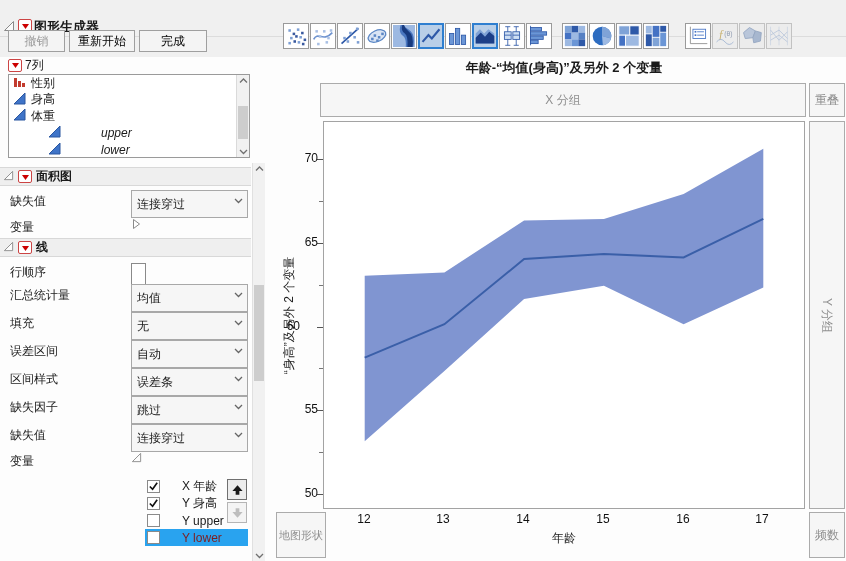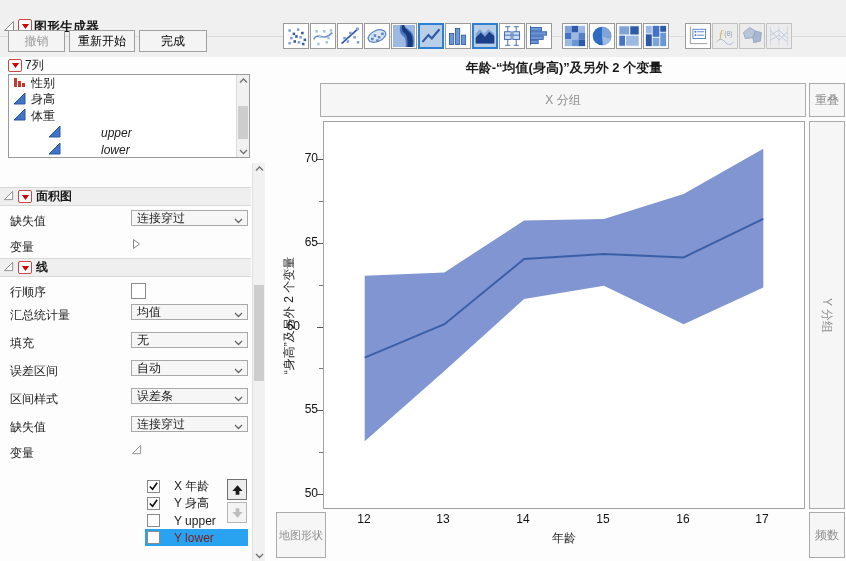--- a/index.html
+++ b/index.html
@@ -28,34 +28,34 @@
   #cols-header{position:absolute;left:8px;top:58px;height:14px;display:flex;align-items:center;gap:3px;}
   #col-list{position:absolute;left:8px;top:74px;width:242px;height:84px;background:#fff;border:1px solid #9a9a9a;
             box-sizing:border-box;overflow:hidden;}
   .col-item{height:16.6px;display:flex;align-items:center;padding-left:4px;}
   .col-item svg{margin-right:5px;flex:none;}
   .col-item.italic span{font-style:italic;margin-left:35px;}
   .vscroll{position:absolute;right:0;top:0;width:13px;height:100%;background:#f1f1f1;border-left:1px solid #dadada;box-sizing:border-box;}
   .vscroll .arr{position:absolute;left:0;width:12px;height:11px;display:flex;align-items:center;justify-content:center;}
   .vscroll .arr.up{top:0;} .vscroll .arr.dn{bottom:0;}
   .vscroll .thumb{position:absolute;left:1px;width:10px;background:#cdcdcd;}
-  #props{position:absolute;left:0;top:163px;width:251px;margin-top:20px;}
+  #props{position:absolute;left:0;top:163px;width:251px;}
   .sec-h{height:17px;background:#efefef;border-top:1px solid #d8d8d8;border-bottom:1px solid #d8d8d8;
          margin:4px 0;display:flex;align-items:center;font-weight:bold;gap:4px;padding-left:3px;}
   .prow{height:20px;margin-bottom:8px;position:relative;}
   .prow .lbl{position:absolute;left:10px;top:3px;}
-  .prow .ctl{position:absolute;left:131px;top:0;width:117px;height:16px;}
+  .prow .ctl{position:absolute;left:131px;top:0;width:117px;height:28px;}
   .dropdown{background:#f6f6f6;border:1px solid #a8a8a8;box-sizing:border-box;height:100%;
             display:flex;align-items:center;padding-left:5px;position:relative;}
   .dropdown svg{position:absolute;right:4px;top:7px;}
   .cbx{width:15px;height:15px;background:#fff;border:1px solid #8a8a8a;box-sizing:border-box;margin-top:2px;}
   .prow.row-dis{height:16px;margin-bottom:2px;}
   .prow.row-cb{margin-bottom:3px;}
   #vars{position:absolute;left:145px;top:478px;width:103px;}
-  .vrow{height:17px;display:flex;align-items:center;gap:14px;padding-left:2px;}
+  .vrow{height:17px;display:flex;align-items:center;gap:22px;padding-left:2px;}
   .vrow .cb{width:13px;height:13px;background:#fff;border:1px solid #8a8a8a;box-sizing:border-box;
             display:flex;align-items:center;justify-content:center;flex:none;}
   .vrow.sel{background:#29a3ef;color:#7f1d1d;}
   .arrbtn{position:absolute;left:227px;width:20px;height:21px;background:#ededed;border:1px solid #707070;
           box-sizing:border-box;display:flex;align-items:center;justify-content:center;padding:0;}
   #var-up{top:479px;} #var-down{top:502px;border-color:#b5b5b5;background:#f4f4f4;}
   #pscroll{position:absolute;left:252px;top:163px;width:13px;height:398px;background:#f1f1f1;border-left:1px solid #e0e0e0;box-sizing:border-box;}
   #pscroll .thumb{top:122px;height:96px;}
   
   #graph-title{position:absolute;left:323px;top:59px;width:482px;text-align:center;font-size:13px;font-weight:bold;}
@@ -401,20 +401,31 @@
             <svg width="9" height="6" viewBox="0 0 9 6">
               <path d="M1,1 L4.5,4.5 L8,1" stroke="#666" fill="none" stroke-width="1.3"></path>
             </svg>
           </span>
         </span>
       </div>
       <div class="prow">
       <span class="lbl">区间样式</span>
       <span class="ctl dropdown">
         <span>误差条</span>
+        <span>
+            <svg width="9" height="6" viewBox="0 0 9 6">
+              <path d="M1,1 L4.5,4.5 L8,1" stroke="#666" fill="none" stroke-width="1.3"></path>
+            </svg>
+          </span>
+        </span>
+      </div>
+      <div class="prow">
+      <span class="lbl">缺失因子</span>
+      <span class="ctl dropdown">
+        <span>跳过</span>
         <span>
             <svg width="9" height="6" viewBox="0 0 9 6">
               <path d="M1,1 L4.5,4.5 L8,1" stroke="#666" fill="none" stroke-width="1.3"></path>
             </svg>
           </span>
         </span>
       </div>
       <div class="prow">
       <span class="lbl">缺失值</span>
       <span class="ctl dropdown">

